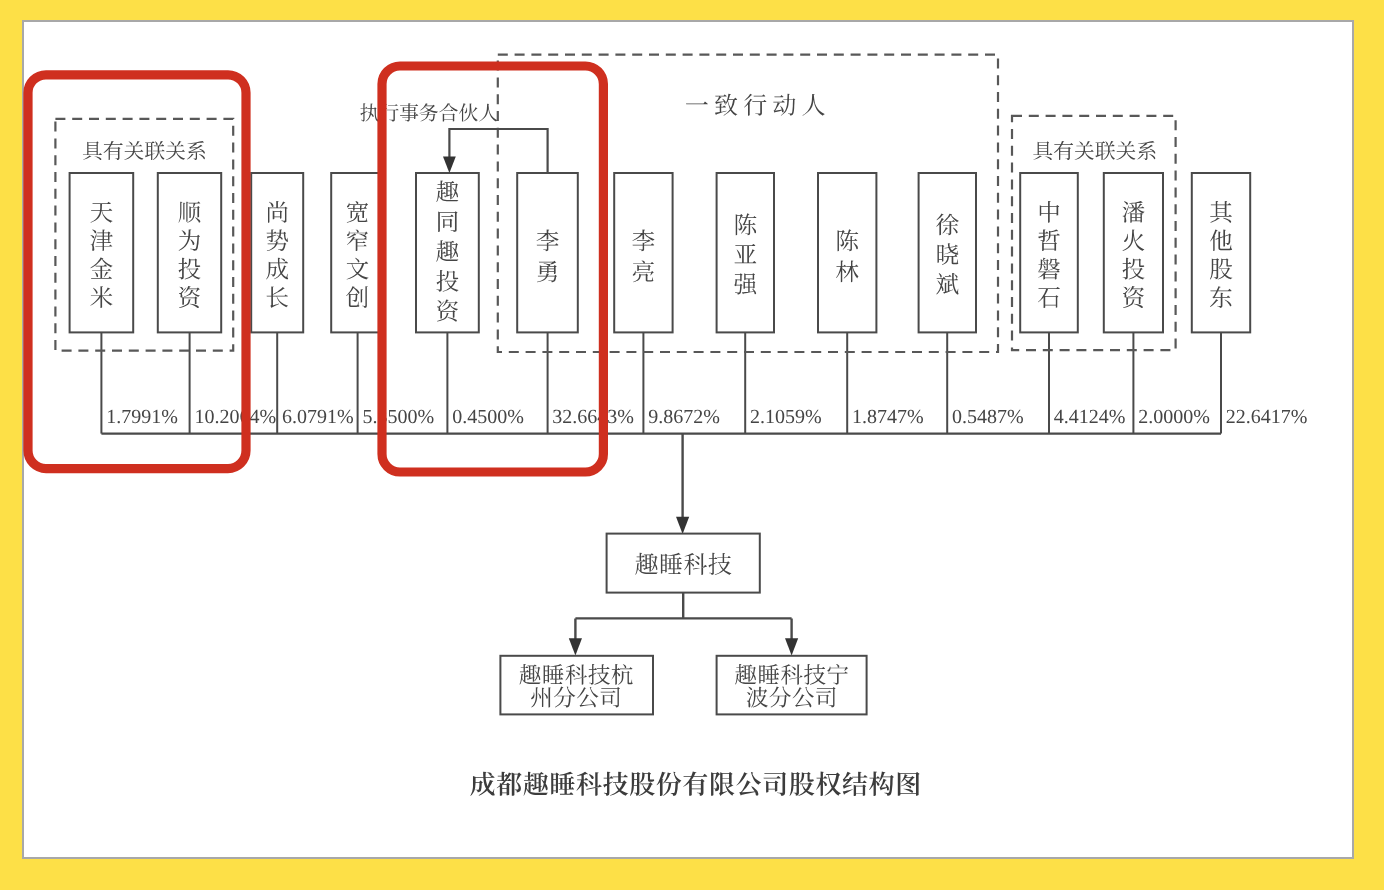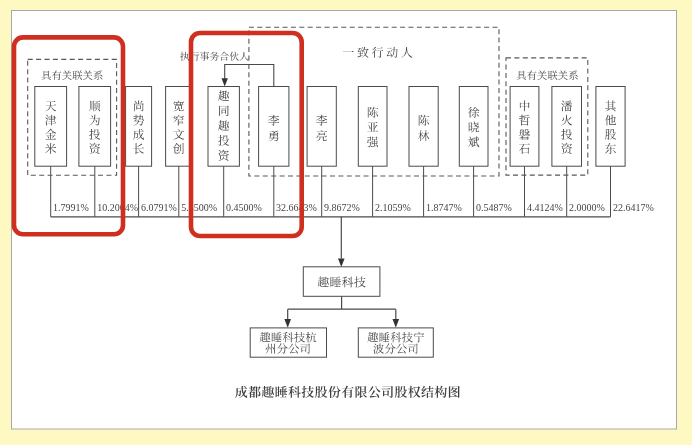--- a/index.html
+++ b/index.html
@@ -1,17 +1,17 @@
 <!DOCTYPE html>
 <html lang="zh"><head>
 <meta charset="utf-8">
 <title>股权结构图</title>
 <style>
 html,body{margin:0;padding:0;background:#ffffff;}
-#stage{position:relative;width:692px;height:445px;background:#fef9c3;overflow:hidden;
+#stage{position:relative;width:692px;height:445px;background:#fde047;overflow:hidden;
 font-family:"Liberation Serif", serif;}
 svg{display:block;}
 </style>
 </head>
 <body>
 
 <div id="stage">
 <svg width="692" height="445" viewBox="0 0 692 445">
 <defs>
         <path id="g0" d="M86 52Q86 52 87 51Q88 51 89 50Q91 48 93 47Q94 46 96 44Q95 44 95 43Q94 43 93 43H7L6 46H81ZM80 81Q80 81 81 80Q82 79 84 78Q85 77 87 76Q88 74 90 73Q89 72 89 72Q88 71 87 71H13L12 74H75ZM52 45Q54 39 56 32Q59 26 64 20Q69 14 77 8Q85 3 97 -1L97 -2Q94 -3 92 -4Q91 -5 90 -8Q79 -3 72 3Q65 10 61 17Q56 24 54 31Q52 38 51 45ZM53 73Q52 64 52 56Q52 47 50 40Q49 32 46 25Q43 18 38 12Q33 6 25 1Q17 -4 5 -8L4 -6Q16 -1 24 6Q32 12 36 20Q41 27 43 36Q44 44 45 53Q45 63 45 73Z"></path>

